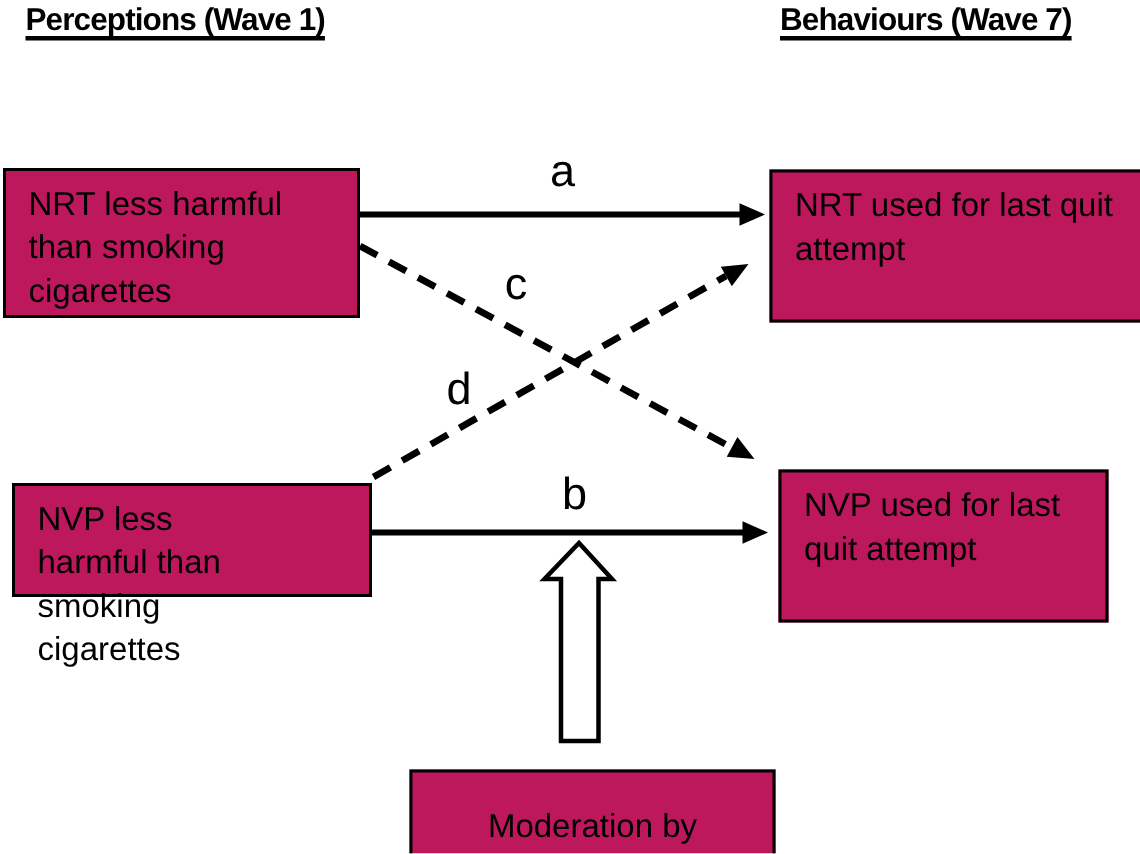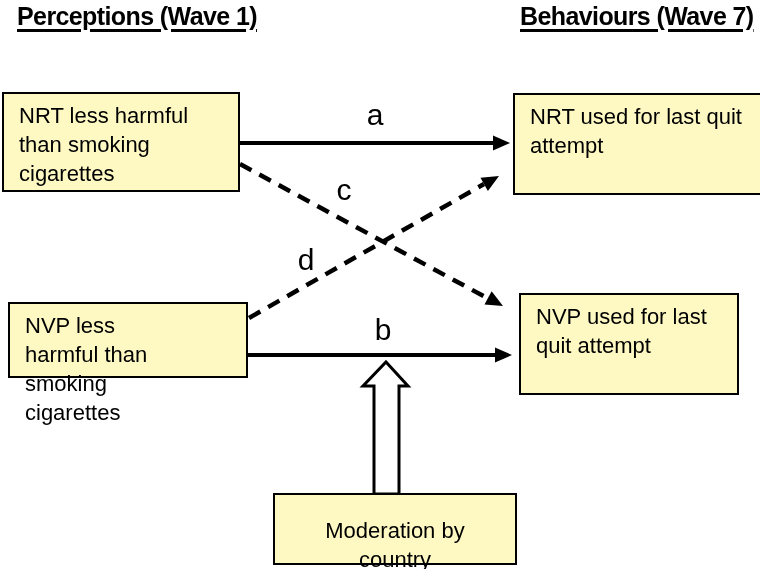--- a/index.html
+++ b/index.html
@@ -8,37 +8,38 @@
     width: 760px;
     height: 569px;
     background: #ffffff;
     color: #000000;
     font-family: "Liberation Sans", sans-serif;
     overflow: hidden;
   }
   .col-header {
     position: absolute;
     top: 2px;
-    font-size: 25px;
+    font-size: 21px;
     font-weight: bold;
     letter-spacing: -0.6px;
     text-decoration: underline;
     text-decoration-thickness: 3px;
     text-underline-offset: 4px;
     white-space: nowrap;
   }
   .hdr-left  { left: 17px; }
   .hdr-right { left: 520px; }
   .node {
     position: absolute;
     box-sizing: border-box;
     border: 2.5px solid #000000;
-    background: #fef9c3;
+    background: #be185d;
     font-size: 22px;
     line-height: 29px;
+    margin-top: 20px;
   }
   .nrt-perception { left: 2px;   top: 92px;  width: 238px; height: 100px; padding: 7px 45px 7px 15px; }
   .nrt-behaviour  { left: 513px; top: 93px;  width: 287px; height: 102px; padding: 7px 40px 7px 15px; }
   .nvp-perception { left: 8px;   top: 302px; width: 240px; height: 76px; padding: 7px 67px 7px 15px; }
   .nvp-behaviour  { left: 519px; top: 293px; width: 220px; height: 102px; padding: 7px 30px 7px 15px; }
   .moderation     { left: 273px; top: 493px; width: 244px; height: 72px;  padding: 21px 25px; text-align: center; }
   .path-label {
     position: absolute;
     width: 40px;
     height: 38px;

